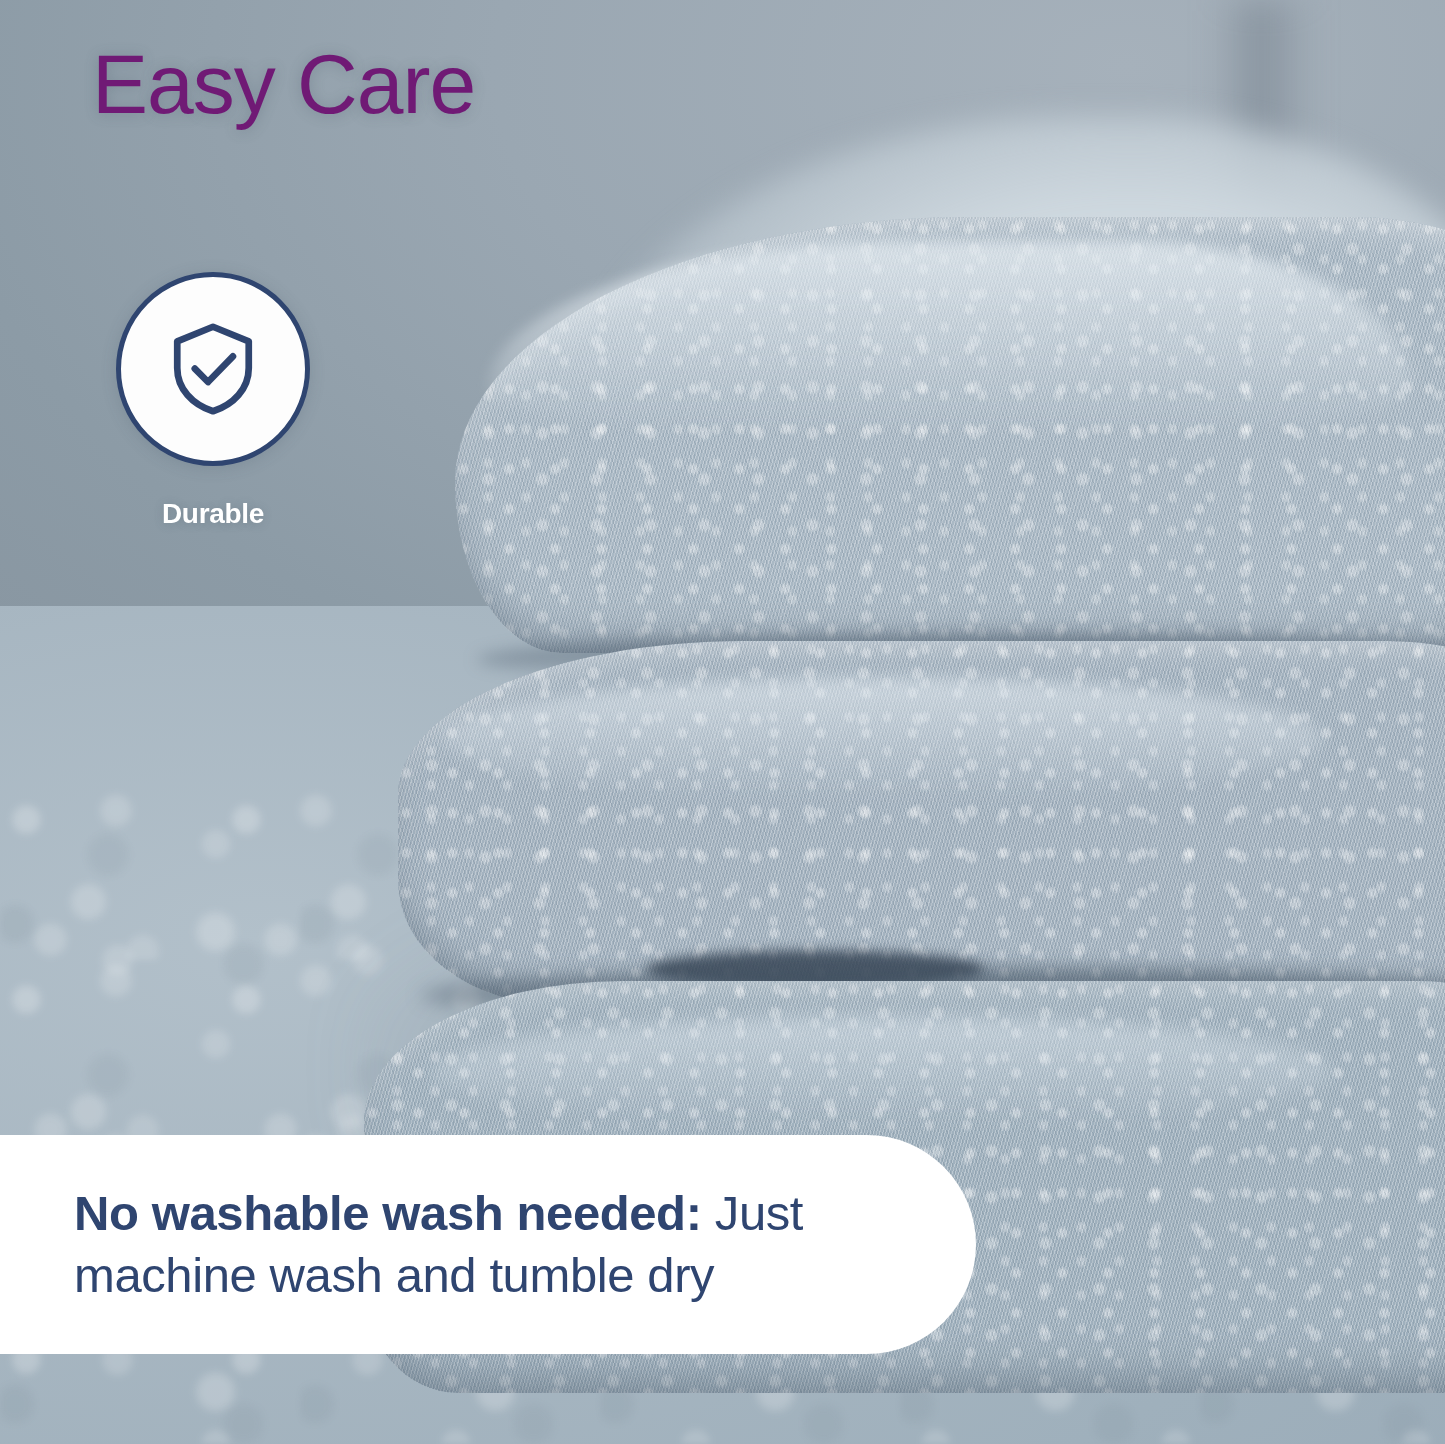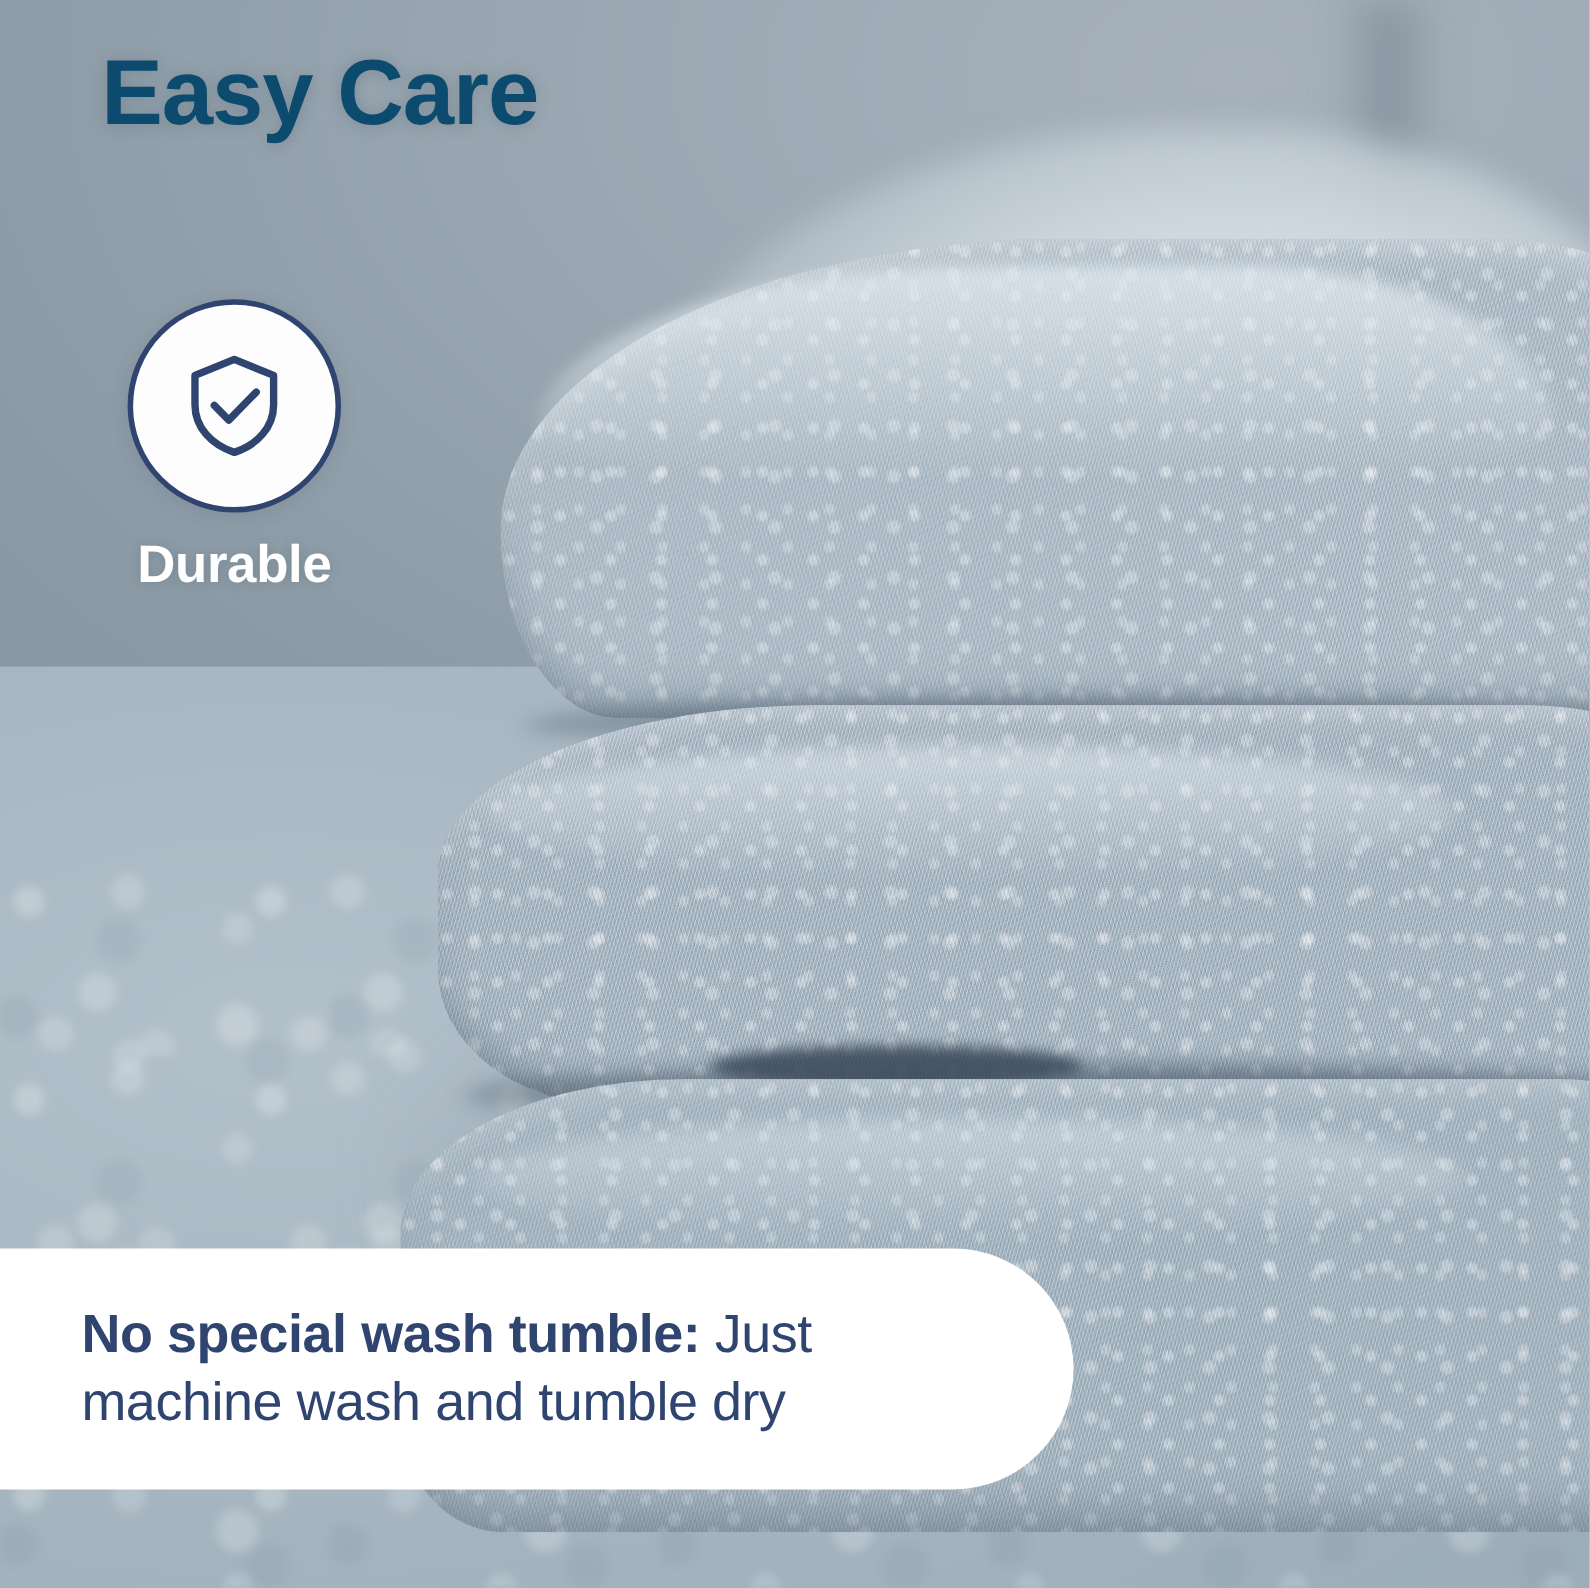--- a/index.html
+++ b/index.html
@@ -147,40 +147,40 @@
   .notch {
     position:absolute; left:24%; top:60.5%; width:30%; height:3.2%;
     border-radius:50%;
     background:rgba(48,62,78,.78);
     filter:blur(6px);
   }
 
   
   .title {
     position:absolute; left:92px; top:42px;
-    font-size:84px; font-weight:700; letter-spacing:-1px;
-    color:#0c4a6e; line-height:1;
+    font-size:84px; font-weight:400; letter-spacing:-1px;
+    color:#701a75; line-height:1;
     text-shadow:0 1px 14px rgba(70,86,100,.30);
   }
 
   .badges { position:absolute; left:0; top:272px; width:430px; }
   .badge { display:flex; flex-direction:column; align-items:center; width:310px; margin-left:58px; }
   .badge + .badge { margin-top:60px; }
 
   .circle {
     width:194px; height:194px; border-radius:50%;
     background:#fdfdfd; border:5px solid #2f4570;
     display:flex; align-items:center; justify-content:center;
     box-shadow:0 2px 16px rgba(62,78,94,.18);
   }
   .circle svg { display:block; }
 
   .badge-label {
-    margin-top:21px; text-align:center; color:#ffffff;
-    font-size:48px; font-weight:700; line-height:1.14; letter-spacing:-.3px;
+    margin-top:32px; text-align:center; color:#ffffff;
+    font-size:28px; font-weight:700; line-height:1.14; letter-spacing:-.3px;
     text-shadow:0 1px 10px rgba(70,86,100,.28);
   }
 
   
   .caption {
     position:absolute; left:-40px; top:1135px;
     width:1016px; height:219px;
     background:#ffffff;
     border-radius:0 112px 112px 0;
     display:flex; align-items:center;
@@ -235,17 +235,17 @@
         </span>
       </div>
       <div class="badge-label">Durable</div>
     </div>
 
 
   </div>
 
   <div class="caption">
     <div class="caption-text">
-      <b>No special wash tumble:</b><span> Just machine wash and tumble dry</span>
+      <b>No washable wash needed:</b><span> Just machine wash and tumble dry</span>
     </div>
   </div>
 
 </div>
 
 </body></html>

